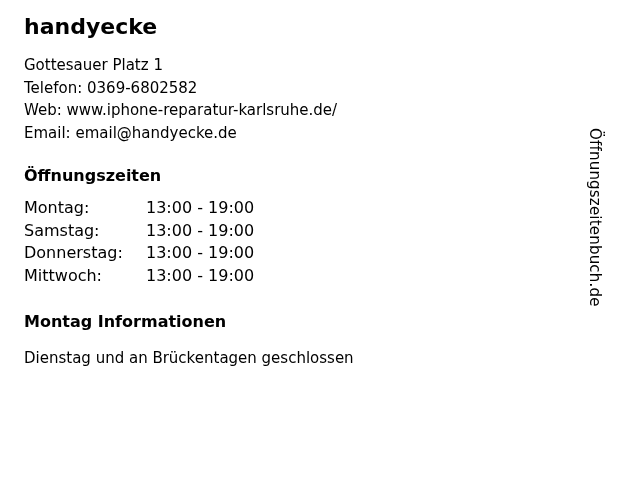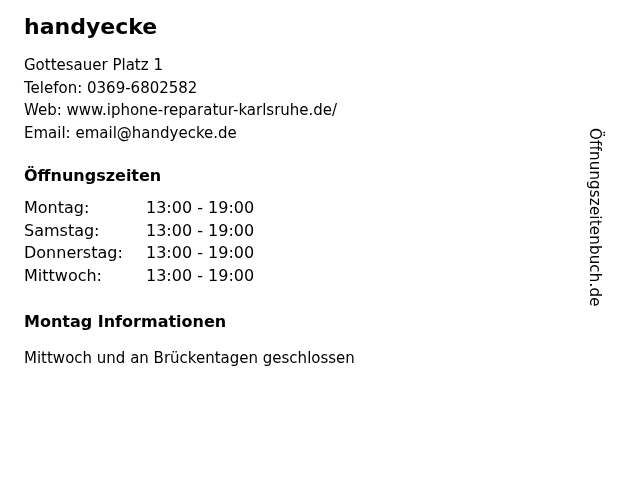--- a/index.html
+++ b/index.html
@@ -123,19 +123,19 @@
         </tr>
         <tr>
           <td class="hours-day">Mittwoch:</td>
           <td class="hours-time">13:00 - 19:00</td>
         </tr>
       </tbody>
     </table>
 
     <div class="info-title">Montag Informationen</div>
 
-    <div class="info-text">Mittwoch und an Brückentagen geschlossen</div>
+    <div class="info-text">Dienstag und an Brückentagen geschlossen</div>
 
   </div>
 
   <div class="vertical-brand">Öffnungszeitenbuch.de</div>
 
 </div>
 
 </body></html>

